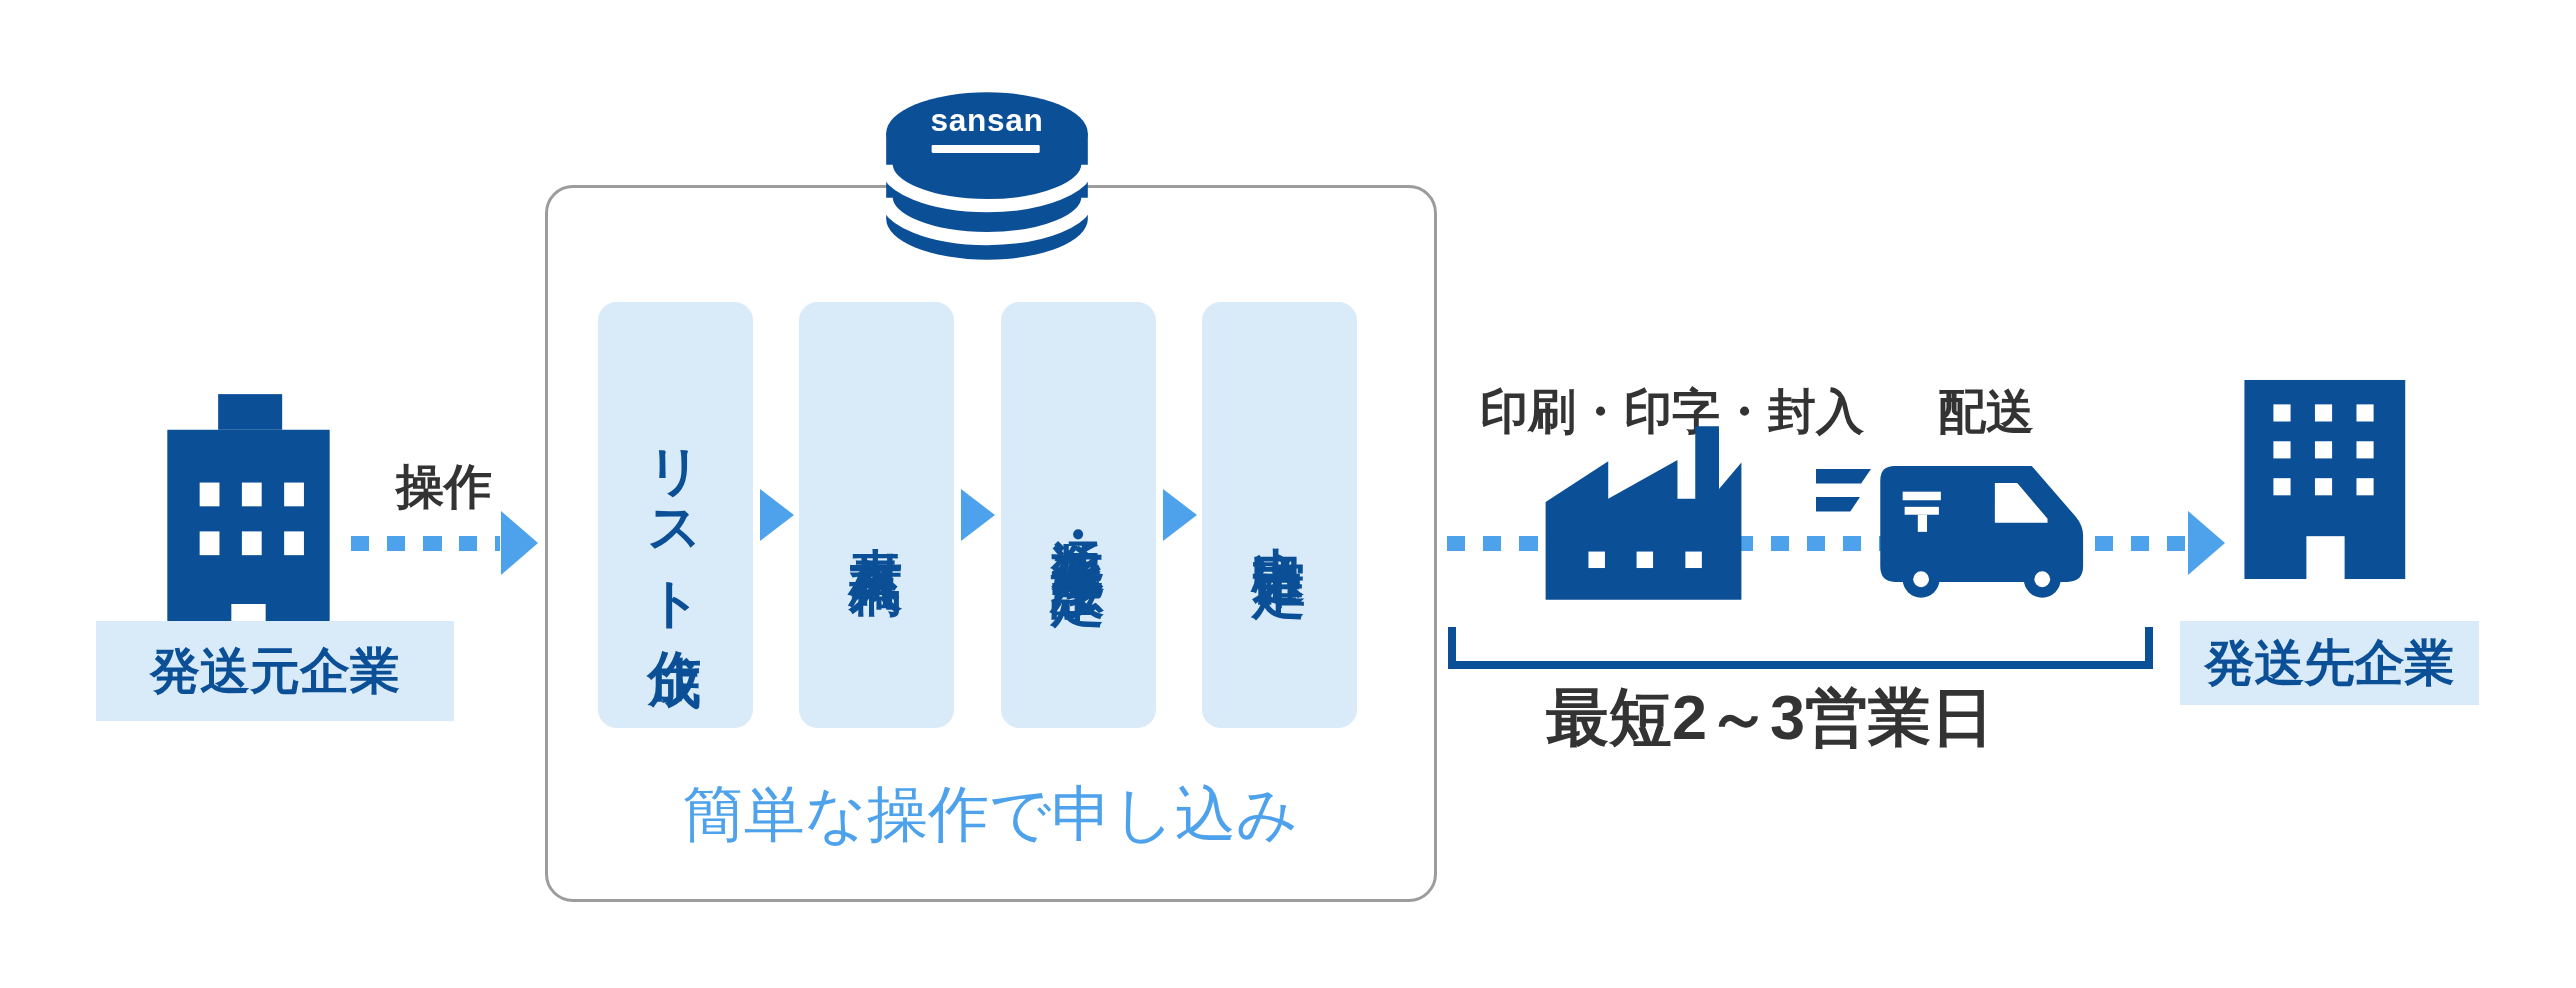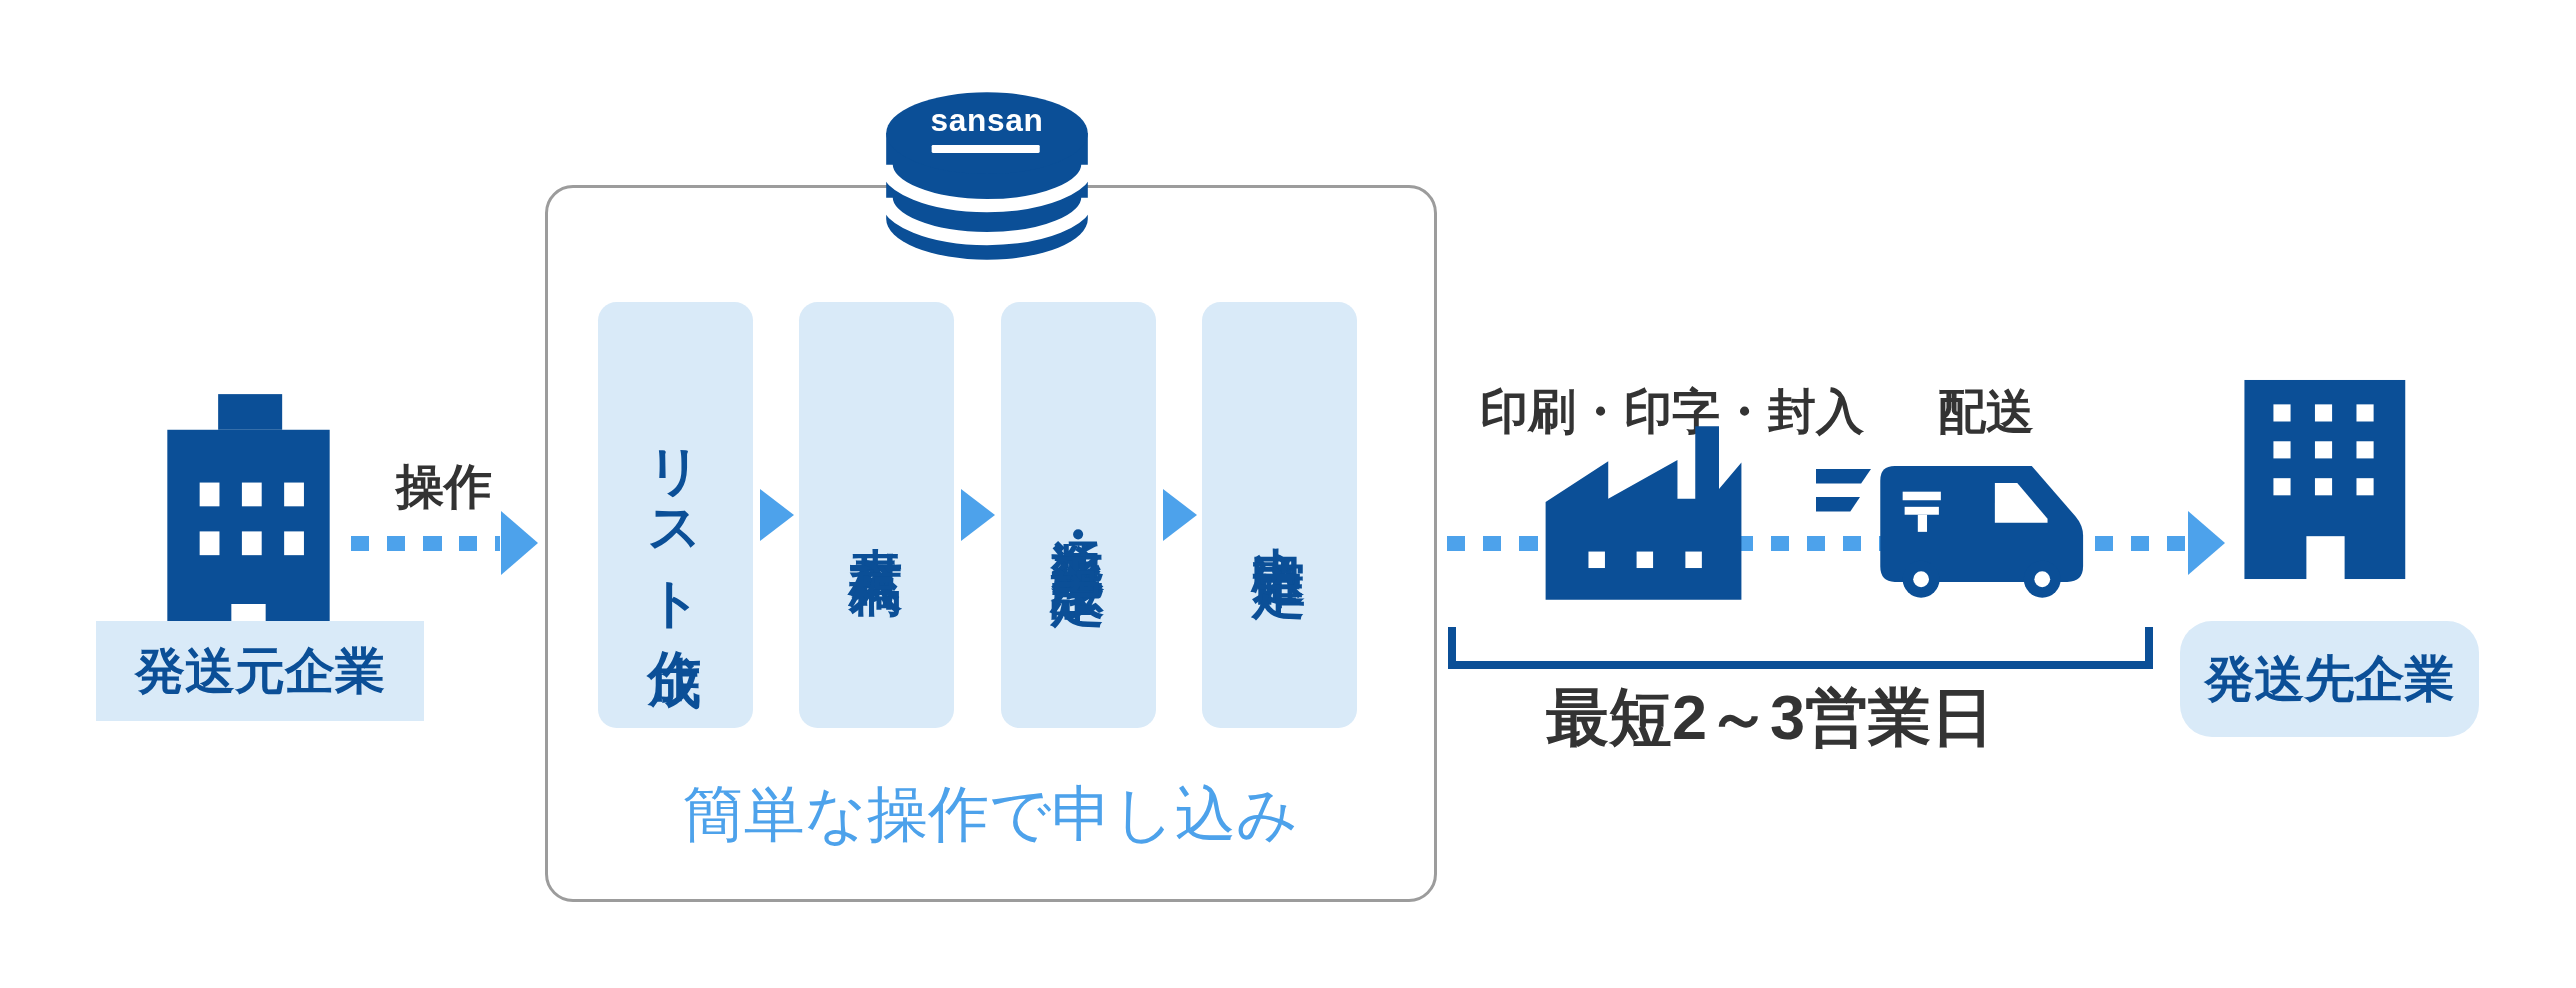--- a/index.html
+++ b/index.html
@@ -91,21 +91,21 @@
     <rect x="2" y="81" width="246" height="357" fill="var(--dark-blue)"></rect>
     <rect x="51" y="161" width="30" height="36" fill="#fff"></rect>
     <rect x="115" y="161" width="30" height="36" fill="#fff"></rect>
     <rect x="179" y="161" width="30" height="36" fill="#fff"></rect>
     <rect x="51" y="235" width="30" height="36" fill="#fff"></rect>
     <rect x="115" y="235" width="30" height="36" fill="#fff"></rect>
     <rect x="179" y="235" width="30" height="36" fill="#fff"></rect>
     <rect x="99" y="345" width="52" height="93" fill="#fff"></rect>
   </svg>
 
-  <div class="company-label" style="left:96px;top:621px;width:328px;height:100px;">
+  <div class="company-label" style="left:96px;top:621px;width:358px;height:100px;">
     <span>発送元企業</span>
   </div>
 
   <div class="small-label" style="left:360px;top:461px;width:132px;">操作</div>
   <div class="dash-line" style="left:351px;width:149px;"></div>
   <div class="flow-arrowhead" style="left:501px;"></div>
 
   <div class="service-box"></div>
 
   <svg class="icon-svg" style="left:884px;top:91px;z-index:3;" width="206" height="170" viewBox="0 0 312 258">
@@ -175,18 +175,18 @@
     <rect x="172" y="40" width="26" height="26" fill="#fff"></rect>
     <rect x="46" y="96" width="26" height="26" fill="#fff"></rect>
     <rect x="109" y="96" width="26" height="26" fill="#fff"></rect>
     <rect x="172" y="96" width="26" height="26" fill="#fff"></rect>
     <rect x="46" y="152" width="26" height="26" fill="#fff"></rect>
     <rect x="109" y="152" width="26" height="26" fill="#fff"></rect>
     <rect x="172" y="152" width="26" height="26" fill="#fff"></rect>
     <rect x="96" y="240" width="58" height="68" fill="#fff"></rect>
   </svg>
 
-  <div class="company-label" style="left:2180px;top:621px;width:299px;height:116px;border-radius:32px;">
+  <div class="company-label" style="left:2180px;top:621px;width:299px;height:84px;">
     <span>発送先企業</span>
   </div>
 
 </div>
 
 
 </body></html>

